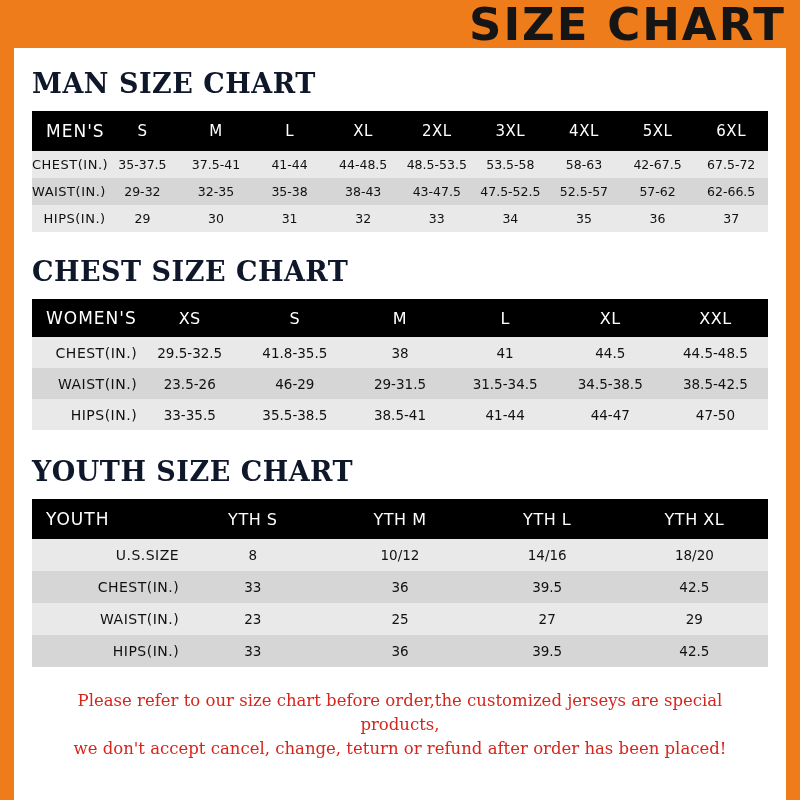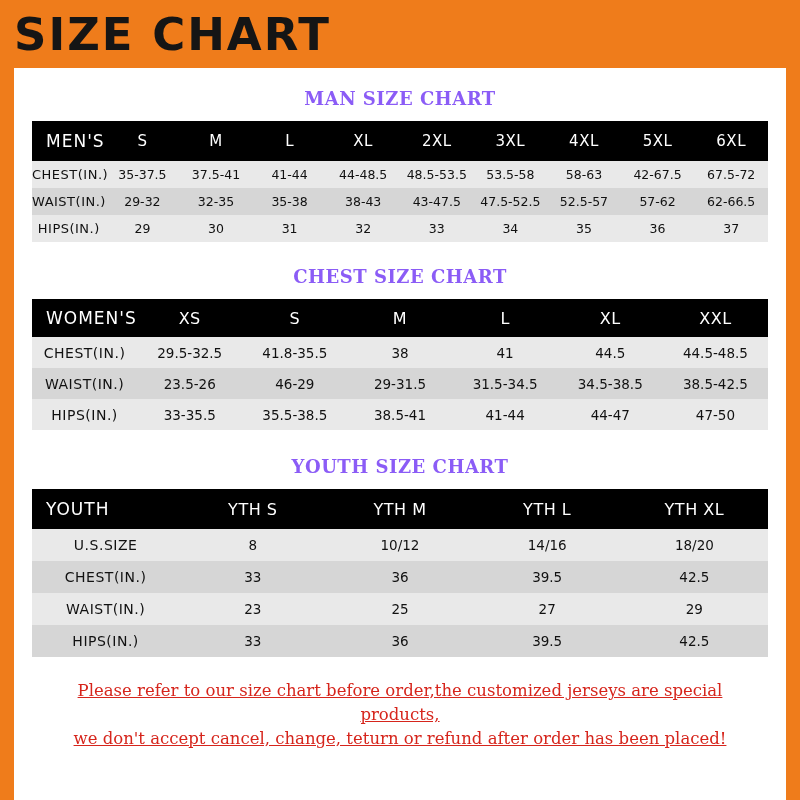--- a/index.html
+++ b/index.html
@@ -16,43 +16,43 @@
   .page {
     position: relative;
     width: 800px;
     height: 800px;
     box-sizing: border-box;
     border-left: 14px solid #ef7c1b;
     border-right: 14px solid #ef7c1b;
     background: #ffffff;
   }
   .banner {
-    height: 68px;
+    height: 48px;
     background: #ef7c1b;
     display: flex;
     align-items: center;
-    justify-content: flex-start;
+    justify-content: flex-end;
   }
   .banner-title {
     font-family: "DejaVu Sans", sans-serif;
     font-weight: bold;
     font-size: 45px;
     letter-spacing: 2px;
     color: #151515;
     line-height: 1;
   }
   .content {
     padding: 0 18px;
   }
   .section-title {
-    text-align: center;
+    text-align: left;
     font-family: "DejaVu Serif", serif;
     font-weight: bold;
-    font-size: 18px;
-    color: #8b5cf6;
+    font-size: 27px;
+    color: #0f172a;
     letter-spacing: 0.5px;
   }
   .man-title { margin: 20px 0 12px; }
   .women-title { margin: 24px 0 12px; }
   .youth-title { margin: 26px 0 12px; }
 
   table.chart {
     width: 100%;
     border-collapse: collapse;
     table-layout: fixed;
@@ -80,21 +80,21 @@
     letter-spacing: 1px;
   }
   .body-row td {
     height: 27px;
     font-size: 12.5px;
     color: #111111;
   }
   .body-row td.rowlabel {
     font-size: 13px;
     letter-spacing: 0.5px;
-    text-align: center;
+    text-align: right;
   }
   .row-light { background: #e9e9e9; }
   .row-dark  { background: #d6d6d6; }
 
   
   .women .head-row td { height: 38px; font-size: 16px; }
   .women .head-row td.rowlabel { font-size: 17px; margin-top: 40px; }
   .women .body-row td { height: 31px; font-size: 13.5px; }
   .women .body-row td.rowlabel { font-size: 14px; }
 
@@ -103,21 +103,20 @@
   .youth .body-row td { height: 32px; font-size: 13.5px; }
   .youth .body-row td.rowlabel { font-size: 14px; }
 
   .note {
     margin: 22px 4px 0;
     text-align: center;
     color: #d6251c;
     font-family: "DejaVu Serif", serif;
     font-size: 16.5px;
     line-height: 1.45;
-    text-decoration: underline;
   }
   .note .line { display: block; }
 </style>
 </head>
 <body>
 
 <div class="page">
 
   <div class="banner">
     <div class="banner-title">SIZE CHART</div>

